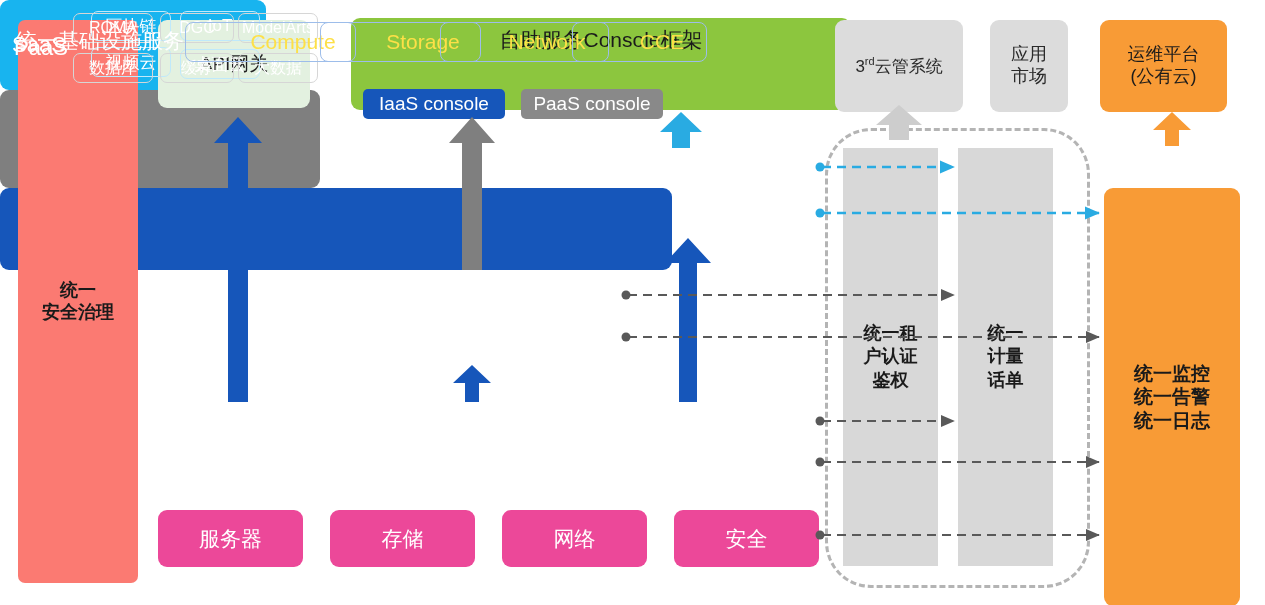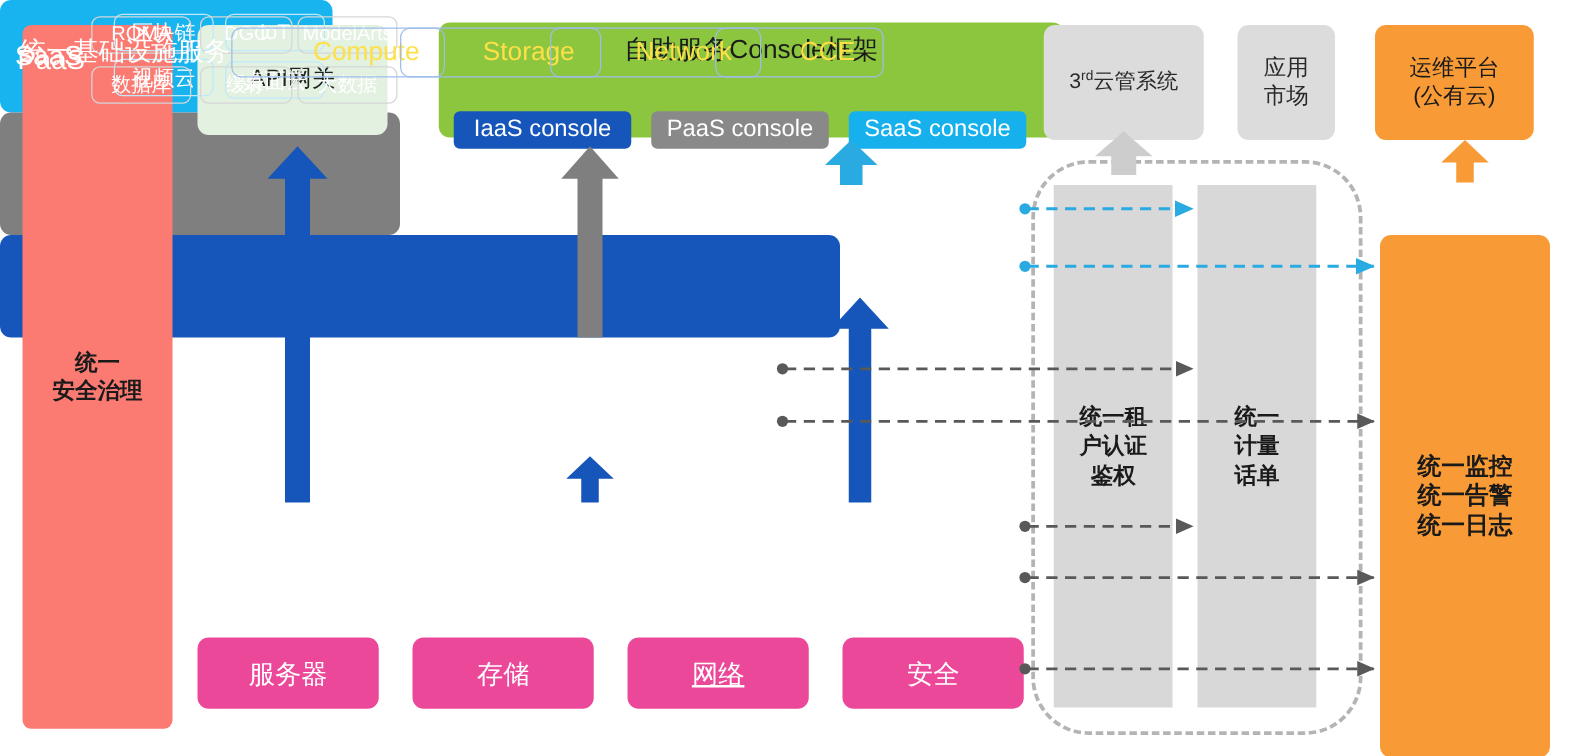--- a/index.html
+++ b/index.html
@@ -206,21 +206,21 @@
     top: 510px;
     height: 57px;
     background: #ec4899;
     border-radius: 9px;
     display: flex; align-items: center; justify-content: center;
     color: #ffffff;
     font-size: 21px;
   }
   #res-server  { left: 158px; width: 145px; }
   #res-storage { left: 330px; width: 145px; }
-  #res-network { left: 502px; width: 145px; text-decoration: underline; }
+  #res-network { left: 502px; width: 145px; }
   #res-security{ left: 674px; width: 145px; }
 
   
   #shared-services-capsule {
     position: absolute;
     left: 825px; top: 128px; width: 265px; height: 460px;
     border: 3px dashed #b4b4b4;
     border-radius: 46px;
     box-sizing: border-box;
     background: transparent;
@@ -259,21 +259,20 @@
 
   <div class="box" id="security-governance">统一
 安全治理</div>
 
   <div class="box" id="api-gateway">API网关</div>
 
   <div class="box" id="console-frame">
     <div class="frame-title">自助服务Console框架</div>
     <div class="console-chip" id="chip-iaas">IaaS console</div>
     <div class="console-chip" id="chip-paas">PaaS console</div>
-    <div class="console-chip" id="chip-saas">SaaS console</div>
   </div>
 
   <div class="box" id="third-party-cloud">
     <span><span>3</span><sup>rd</sup><span>云管系统</span></span>
   </div>
 
   <div class="box" id="app-market">应用
 市场</div>
 
   <div class="box" id="ops-platform-top">运维平台

